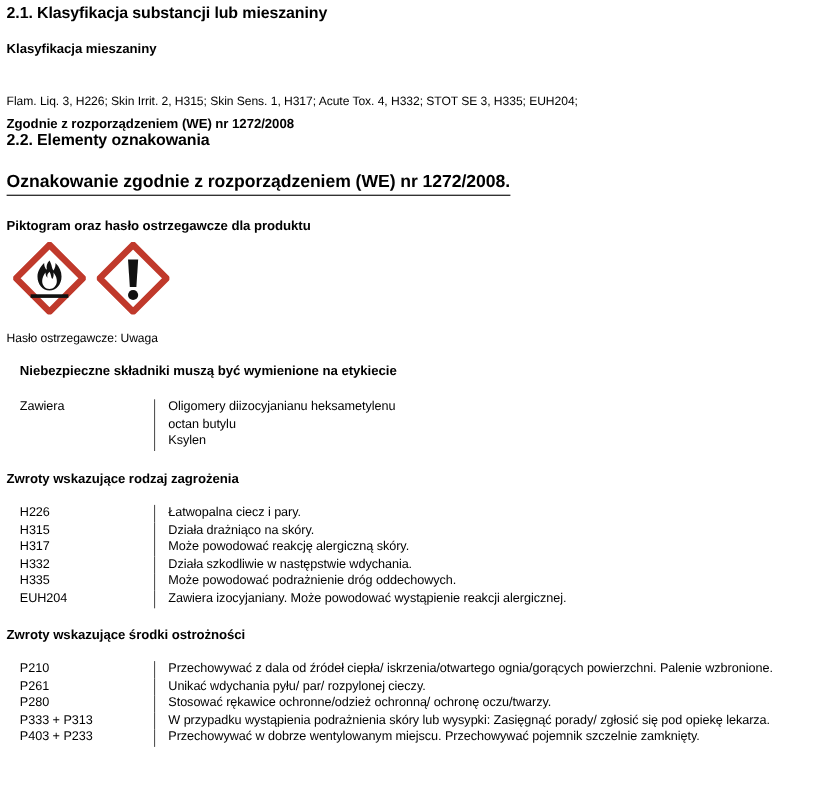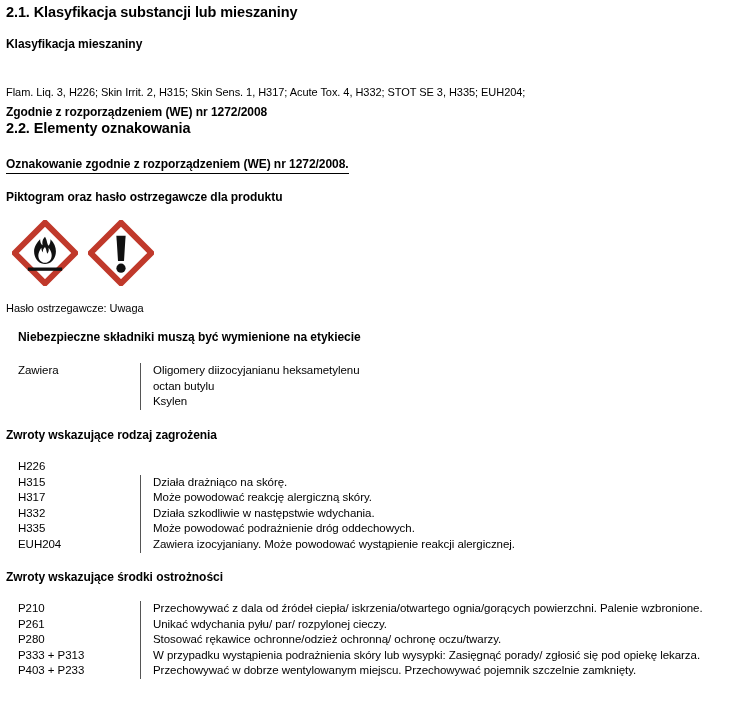--- a/index.html
+++ b/index.html
@@ -38,21 +38,21 @@
     position: absolute;
     left: 6px;
     font-size: 12px;
     font-weight: bold;
     letter-spacing: -0.05px;
     white-space: nowrap;
   }
   .sub-heading-underlined {
     position: absolute;
     left: 6px;
-    font-size: 12px;
+    font-size: 16px;
     font-weight: bold;
     letter-spacing: -0.05px;
     white-space: nowrap;
     border-bottom: 1px solid #000;
     padding-bottom: 2px;
   }
   .body-text {
     position: absolute;
     left: 6px;
     font-size: 11px;
@@ -126,21 +126,21 @@
   <div class="sub-heading" style="top:37px;">Klasyfikacja mieszaniny</div>
 
   <div class="sub-heading" style="top:69px;margin-top:36px;">Zgodnie z rozporządzeniem (WE) nr 1272/2008</div>
 
   <div class="body-text" style="top:86px;">Flam. Liq. 3, H226; Skin Irrit. 2, H315; Skin Sens. 1, H317; Acute Tox. 4, H332; STOT SE 3, H335; EUH204;</div>
 
   <div class="section-heading" style="top:120px;">2.2. Elementy oznakowania</div>
 
   <div class="sub-heading-underlined" style="top:157px;">Oznakowanie zgodnie z rozporządzeniem (WE) nr 1272/2008.</div>
 
-  <div class="sub-heading" style="top:190px;">Piktogram oraz hasło ostrzegawcze dla produktu</div>
+  <div class="sub-heading" style="top:198px;">Piktogram oraz hasło ostrzegawcze dla produktu</div>
 
   <div class="pictogram-row">
 
     <div class="pictogram">
       <svg viewBox="0 0 100 100" xmlns="http://www.w3.org/2000/svg">
         <polygon points="50,4 96,50 50,96 4,50" fill="#ffffff" stroke="#C0392B" stroke-width="9" stroke-linejoin="miter"></polygon>
         <g fill="#111111" transform="translate(50,52) scale(0.92)">
           <path d="M0,-29
                    C 4,-22 3,-18 6,-14
                    C 9,-18 9,-22 9,-25
@@ -187,24 +187,25 @@
         <div>Ksylen</div>
       </div>
     </div>
   </div>
 
   <div class="sub-heading" style="top:428px;">Zwroty wskazujące rodzaj zagrożenia</div>
 
   <div class="dl-table" style="top:459px;">
     <div class="dl-row">
       <div class="dl-term">H226</div>
+      <div class="dl-desc">Łatwopalna ciecz i pary.</div>
     </div>
     <div class="dl-row">
       <div class="dl-term">H315</div>
-      <div class="dl-desc">Działa drażniąco na skórę.</div>
+      <div class="dl-desc">Działa drażniąco na skóry.</div>
     </div>
     <div class="dl-row">
       <div class="dl-term">H317</div>
       <div class="dl-desc">Może powodować reakcję alergiczną skóry.</div>
     </div>
     <div class="dl-row">
       <div class="dl-term">H332</div>
       <div class="dl-desc">Działa szkodliwie w następstwie wdychania.</div>
     </div>
     <div class="dl-row">

